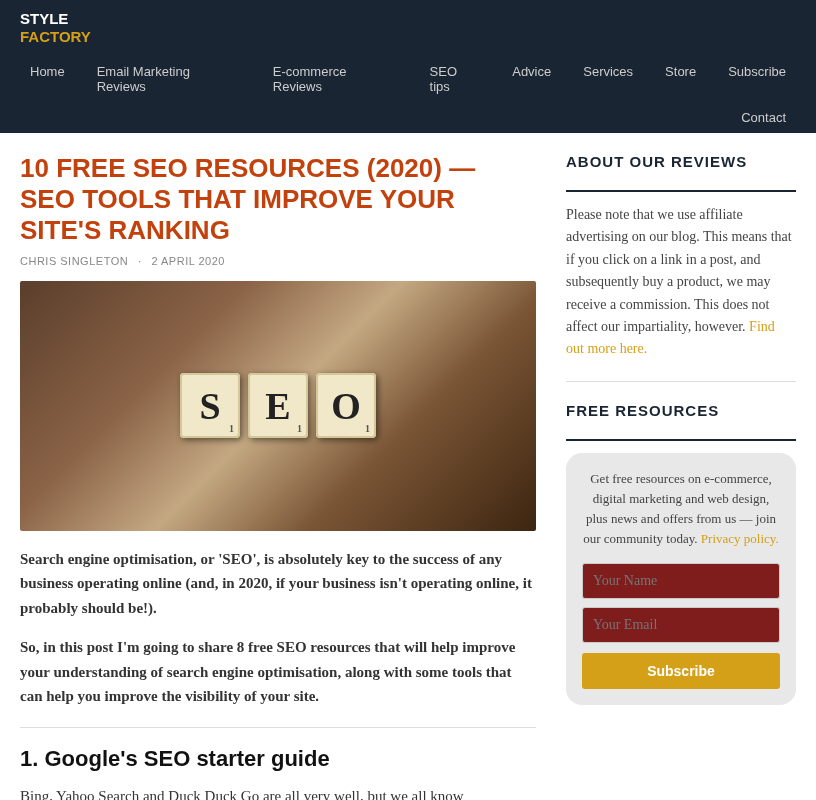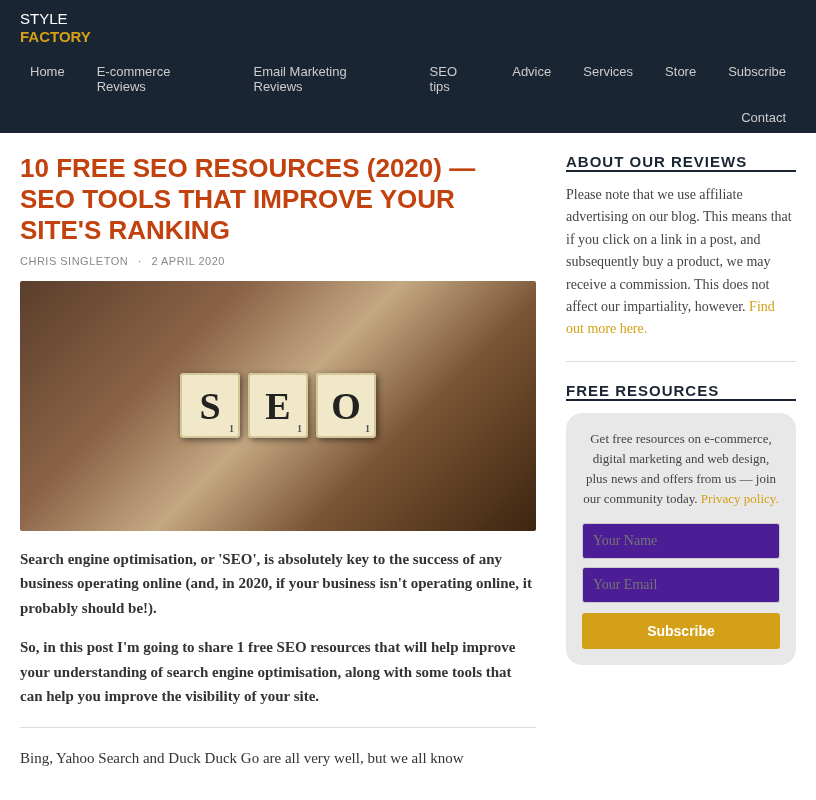--- a/index.html
+++ b/index.html
@@ -14,21 +14,21 @@
       display: flex;
       align-items: stretch;
       flex-wrap: wrap;
     }
     .nav-logo {
       display: flex;
       align-items: center;
       padding: 10px 20px 10px 0;
       min-width: 90px;
     }
-    .logo-style { color: #fff; font-family: Arial, sans-serif; font-weight: 400; font-size: 15px; line-height: 1.2; text-transform: uppercase; }
+    .logo-style { color: #fff; font-family: Arial, sans-serif; font-weight: 700; font-size: 15px; line-height: 1.2; text-transform: uppercase; }
     .logo-factory { color: #d4a017; font-family: Arial, sans-serif; font-weight: 900; font-size: 15px; line-height: 1.2; text-transform: uppercase; }
     .nav-row {
       display: flex;
       flex-direction: column;
       align-items: flex-end;
     }
     .nav-top, .nav-bottom {
       display: flex;
       gap: 12px;
     }
@@ -142,21 +142,21 @@
       flex-shrink: 0;
     }
     .sidebar-section-title {
       font-family: Arial, sans-serif;
       font-weight: 900;
       font-size: 15px;
       color: #1a2533;
       text-transform: uppercase;
       letter-spacing: 1px;
       border-bottom: 2px solid #1a2533;
-      padding-bottom: 0;
+      padding-bottom: 20px;
       margin-bottom: 12px;
     }
     .sidebar-text {
       font-size: 14px;
       line-height: 1.6;
       color: #444;
     }
     .sidebar-link {
       color: #d4a017;
       cursor: pointer;
@@ -184,21 +184,21 @@
       cursor: pointer;
     }
     .form-input {
       width: 100%;
       padding: 9px 10px;
       border: 1px solid #ccc;
       border-radius: 3px;
       font-size: 14px;
       color: #aaa;
       margin-bottom: 8px;
-      background: #4c1d95;
+      background: #7f1d1d;
       font-family: Georgia, serif;
     }
     .subscribe-btn {
       width: 100%;
       background: #d4a017;
       color: #fff;
       border: none;
       padding: 10px;
       font-family: Arial, sans-serif;
       font-size: 14px;
@@ -216,22 +216,22 @@
     <div class="nav-logo">
       <div>
         <div class="logo-style">STYLE</div>
         <div class="logo-factory">FACTORY</div>
       </div>
     </div>
     <div class="nav-row">
       <div class="nav-top">
 
       <a class="nav-link">Home</a>
+          <a class="nav-link">Email Marketing Reviews</a>
           <a class="nav-link">E-commerce Reviews</a>
-          <a class="nav-link">Email Marketing Reviews</a>
           <a class="nav-link">SEO tips</a>
           <a class="nav-link">Advice</a>
           <a class="nav-link">Services</a>
           <a class="nav-link">Store</a>
           <a class="nav-link">Subscribe</a>
         </div>
       <div class="nav-bottom">
 
       <a class="nav-link">Contact</a>
         </div>
@@ -254,25 +254,26 @@
     <div class="article-image">
       <div class="scrabble-tiles">
         <div class="tile" data-num="1">S</div>
         <div class="tile" data-num="1">E</div>
         <div class="tile" data-num="1">O</div>
       </div>
     </div>
 
     <div class="article-body">
       <p>Search engine optimisation, or 'SEO', is absolutely key to the success of any business operating online (and, in 2020, if your business isn't operating online, it probably should be!).</p>
-      <p>So, in this post I'm going to share 1 free SEO resources that will help improve your understanding of search engine optimisation, along with some tools that can help you improve the visibility of your site.</p>
+      <p>So, in this post I'm going to share 8 free SEO resources that will help improve your understanding of search engine optimisation, along with some tools that can help you improve the visibility of your site.</p>
     </div>
 
     <hr class="article-divider">
 
+    <h2 class="section-heading">1. Google's SEO starter guide</h2>
     <p style="font-size:15px;line-height:1.65;color:#333;">Bing, Yahoo Search and Duck Duck Go are all very well, but we all know</p>
 
   </div>
 
   <div class="sidebar-col">
 
     <div class="sidebar-section-title">ABOUT OUR REVIEWS</div>
 
     <p class="sidebar-text">
       <span>Please note that we use affiliate advertising on our blog. This means that if you click on a link in a post, and subsequently buy a product, we may receive a commission. This does not affect our impartiality, however.</span>

